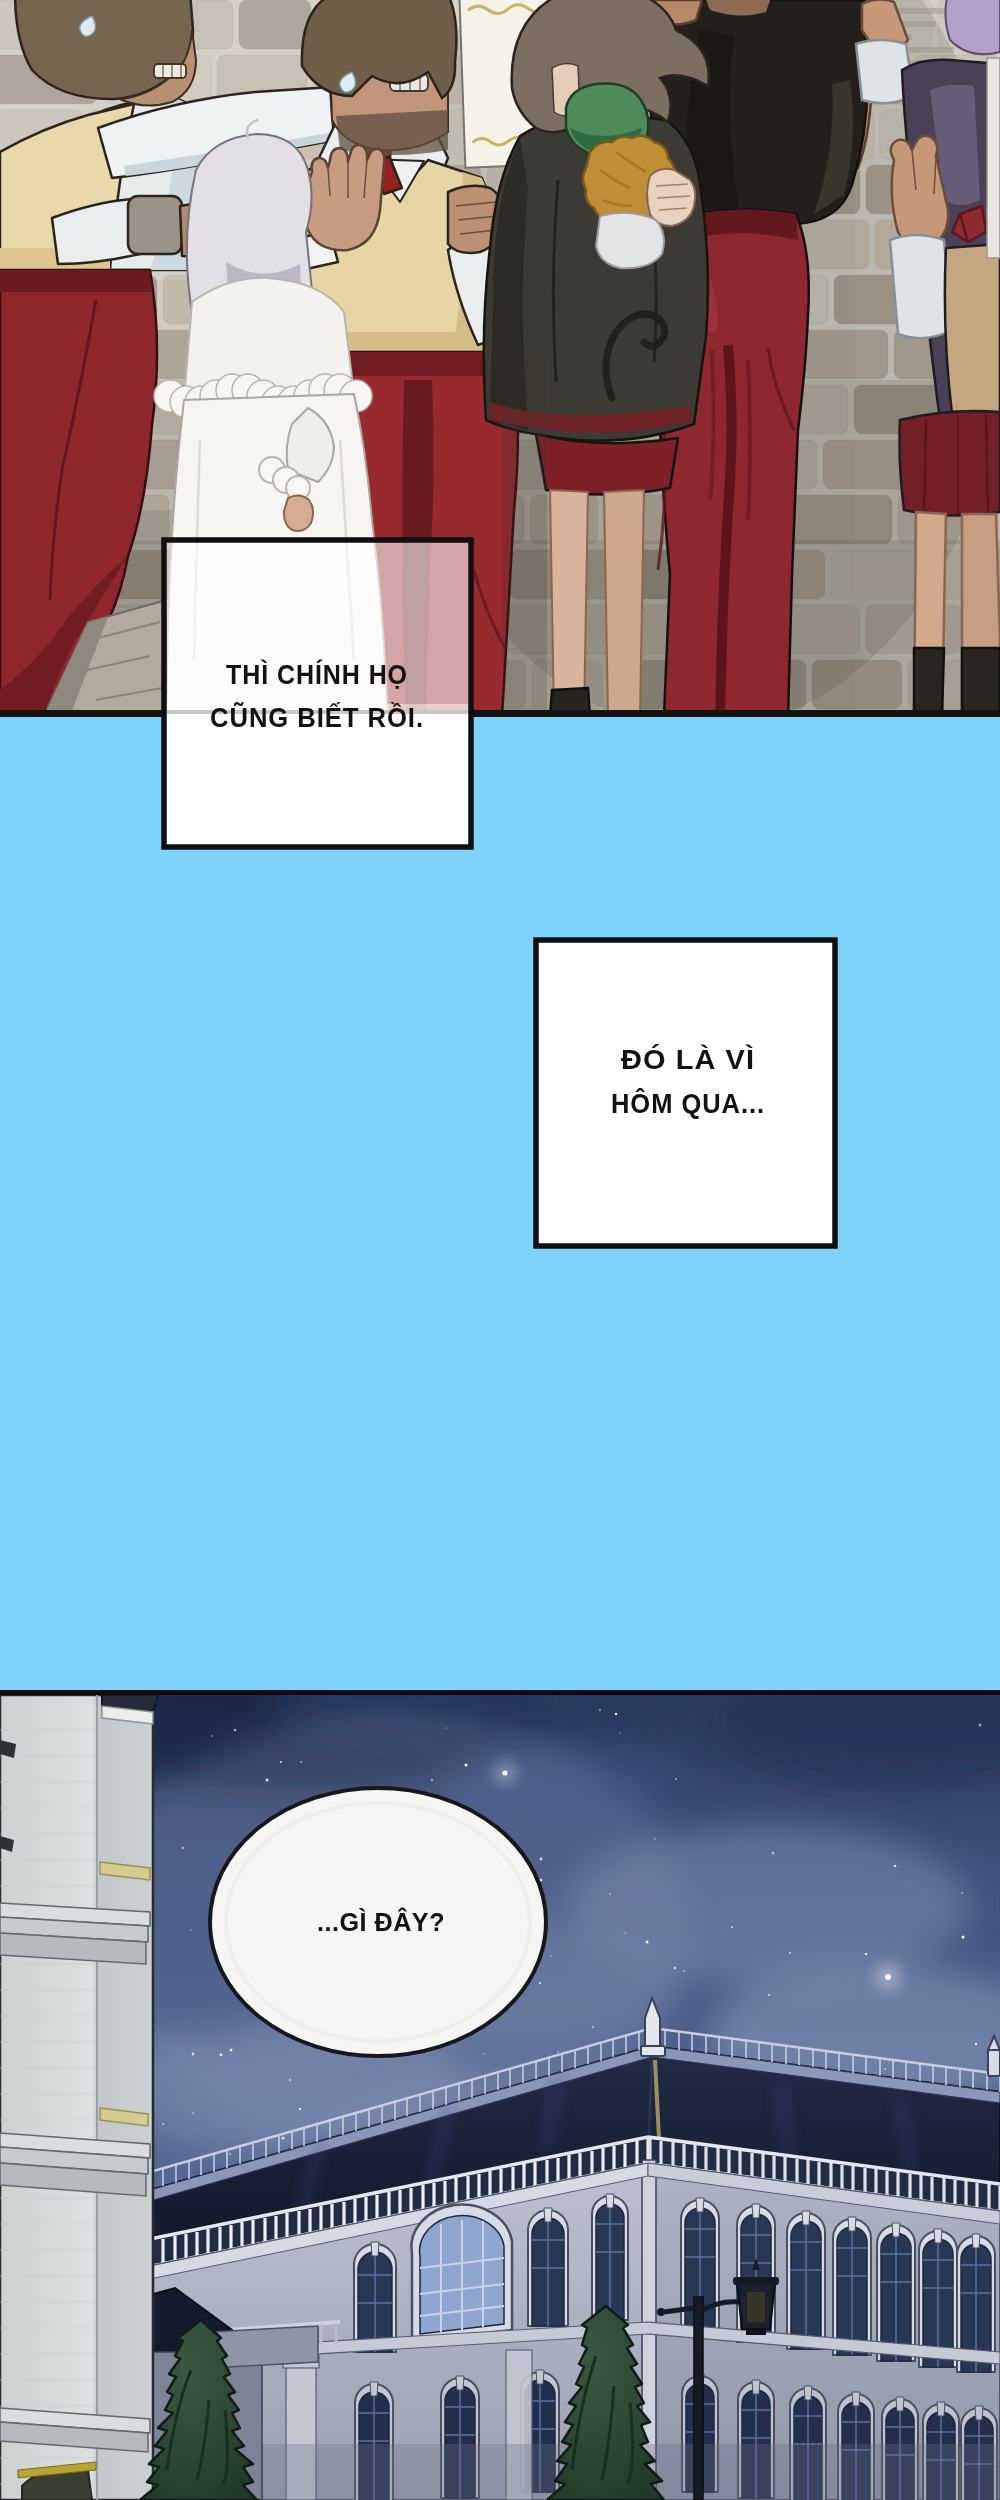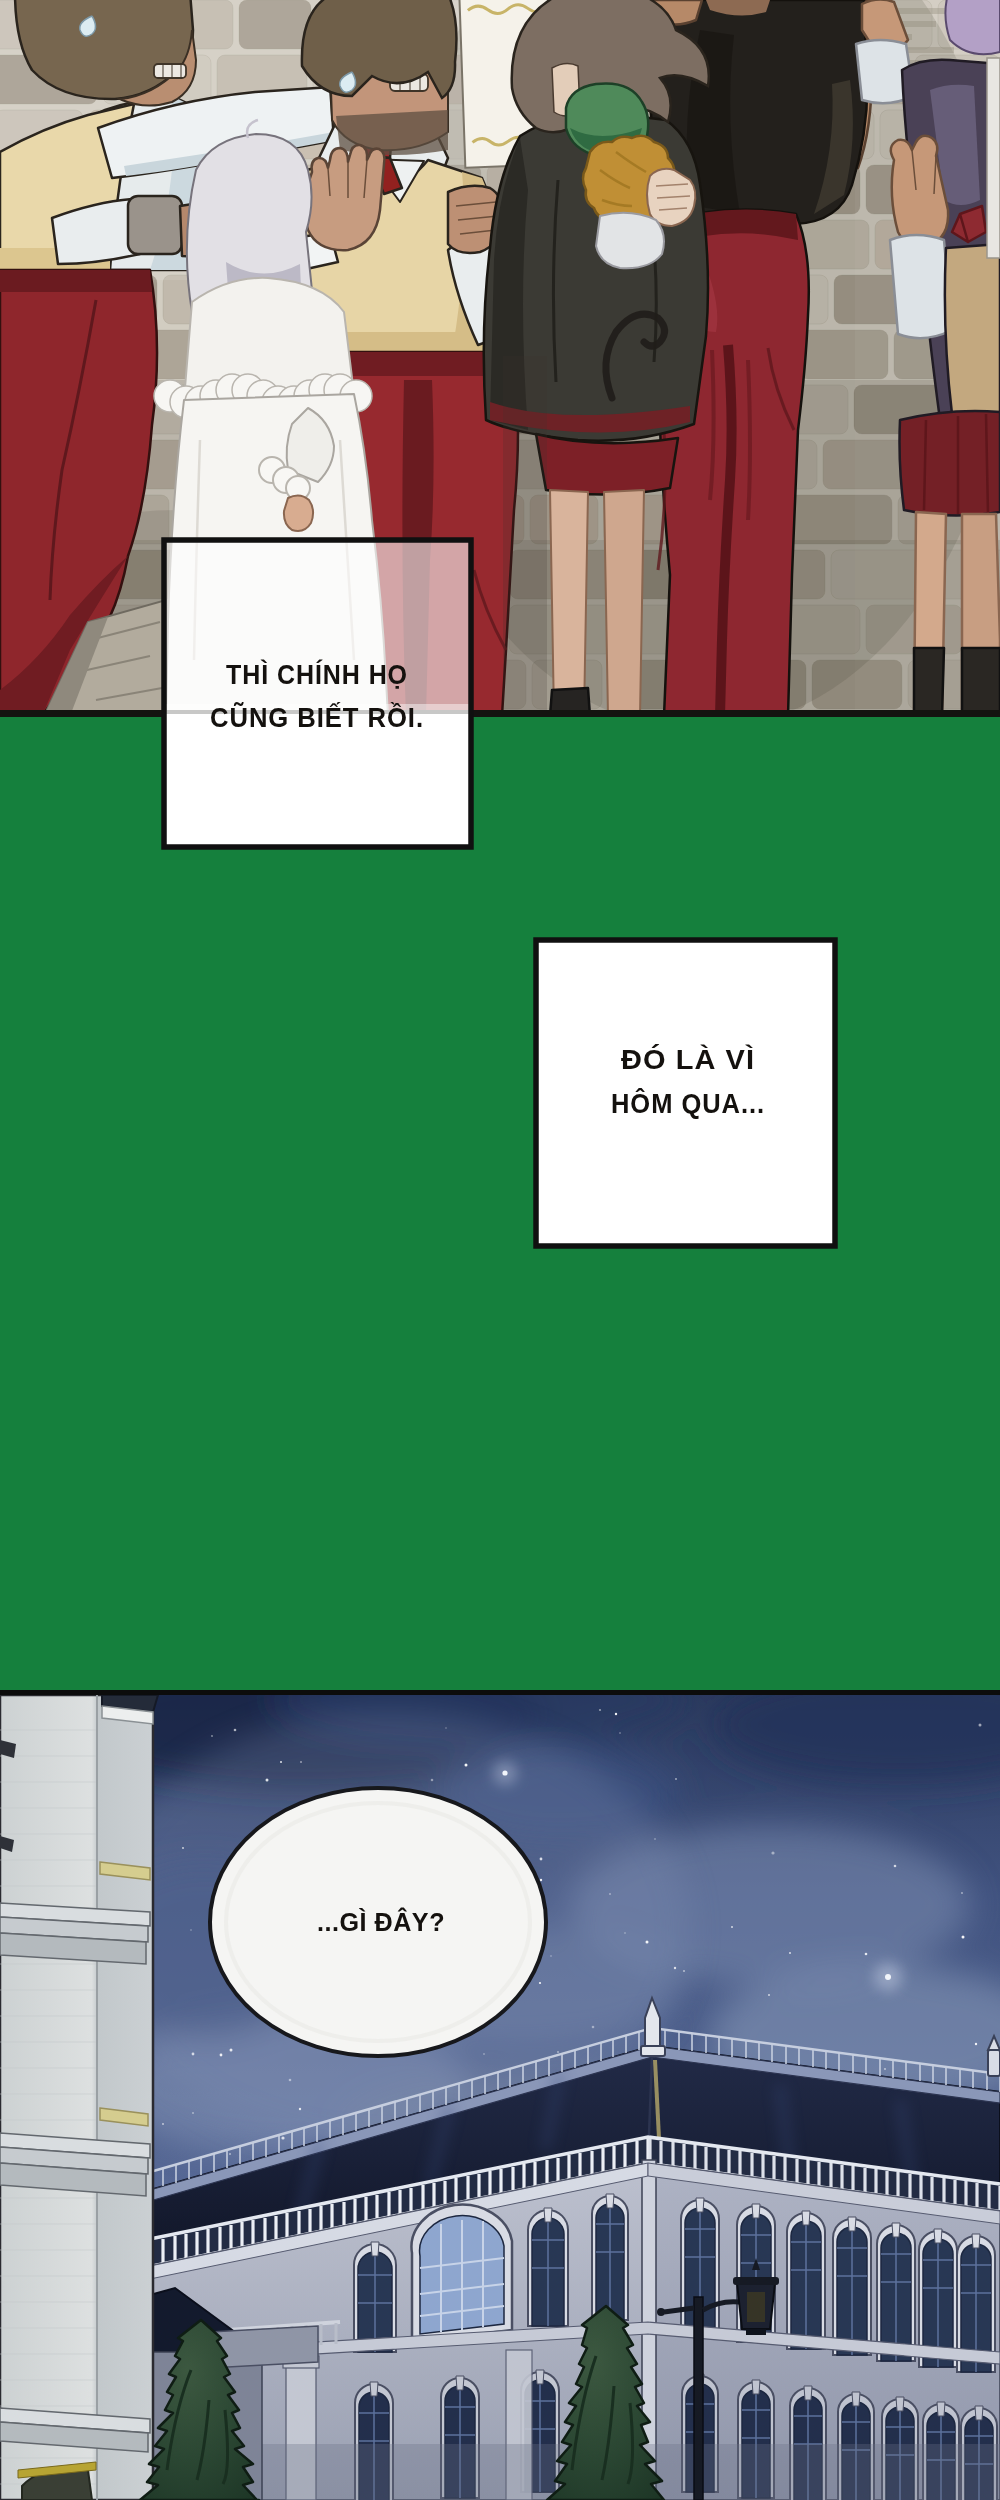--- a/index.html
+++ b/index.html
@@ -1,15 +1,15 @@
 <!DOCTYPE html>
 <html><head><meta charset="utf-8">
 <style>
 html,body{margin:0;padding:0;background:#ffffff;}
-.page{position:relative;width:1000px;height:2500px;overflow:hidden;background:#15803d;font-family:"Liberation Sans",sans-serif;}
+.page{position:relative;width:1000px;height:2500px;overflow:hidden;background:#7dd3fc;font-family:"Liberation Sans",sans-serif;}
 svg{display:block}
 </style></head><body>
 <div class="page">
 <svg width="1000" height="2500" viewBox="0 0 1000 2500">
 <defs>
 <linearGradient id="skyg" x1="0" y1="0" x2="0" y2="1">
  <stop offset="0" stop-color="#2b3a5e"></stop>
  <stop offset="0.25" stop-color="#415380"></stop>
  <stop offset="0.5" stop-color="#526490"></stop>
  <stop offset="0.78" stop-color="#5c6e9d"></stop>

